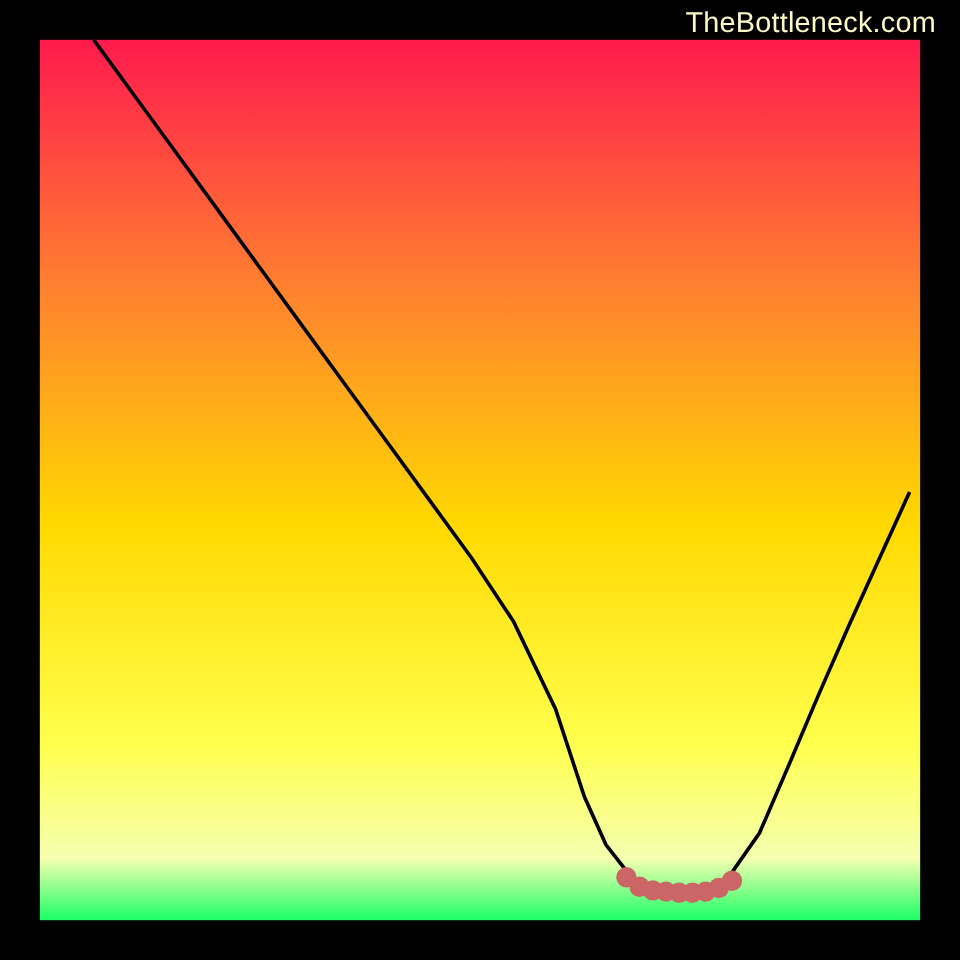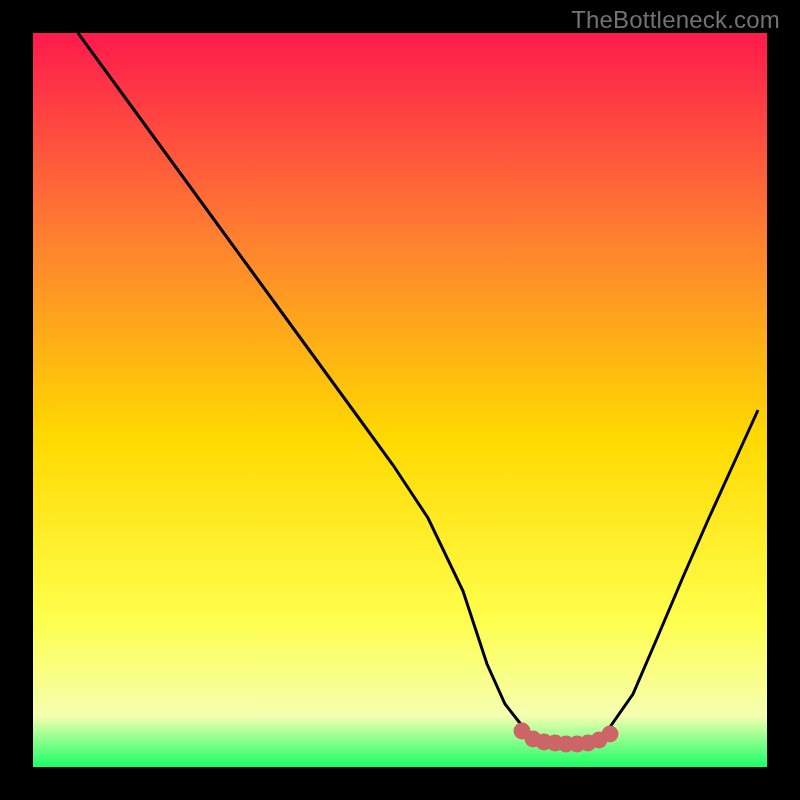--- a/index.html
+++ b/index.html
@@ -22,21 +22,21 @@
     position: absolute;
     top: 33px;
     left: 33px;
     width: 734px;
     height: 734px;
   }
   .watermark {
     position: absolute;
     top: 6px;
     right: 20px;
-    color: #737373;
+    color: #fef9c3;
     font-family: Arial, Helvetica, sans-serif;
     font-size: 24px;
     font-weight: 500;
     letter-spacing: 0.2px;
   }
   svg.curve {
     position: absolute;
     top: 0;
     left: 0;
     width: 734px;

